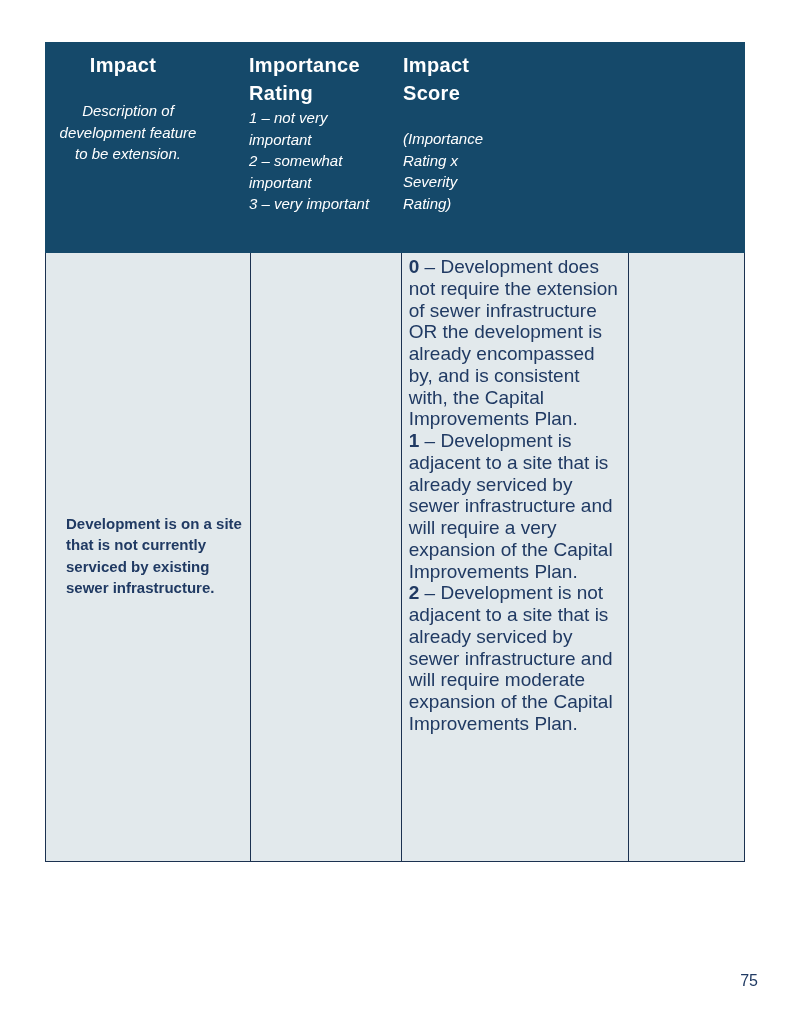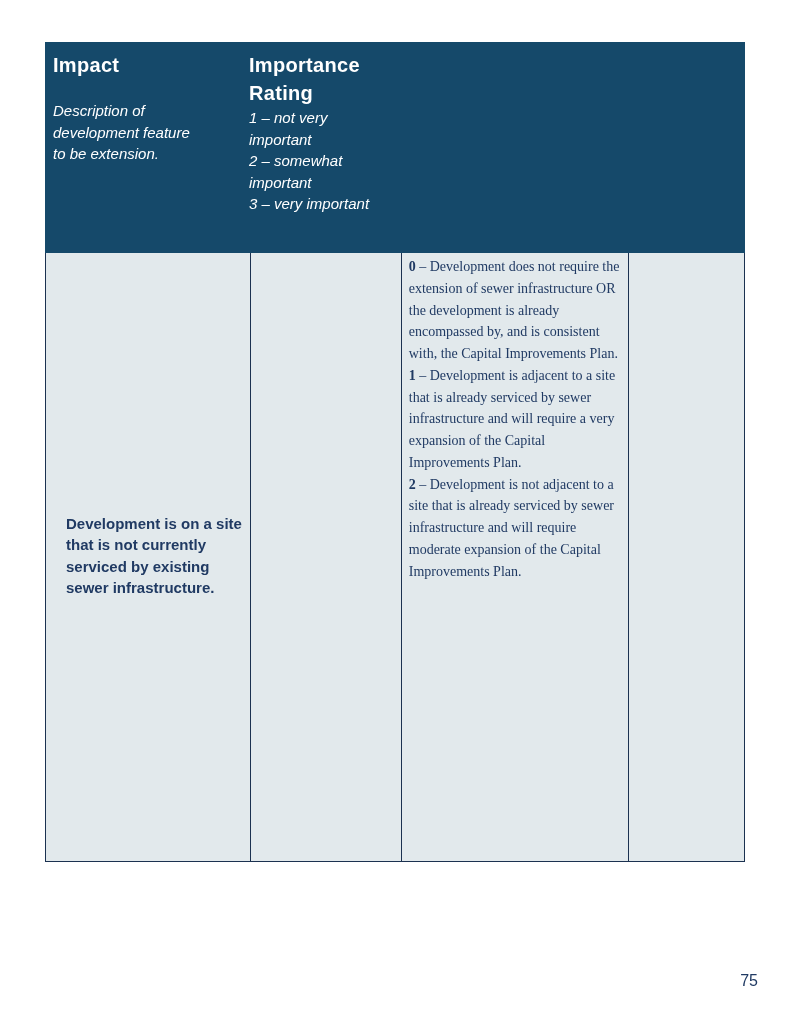--- a/index.html
+++ b/index.html
@@ -30,21 +30,21 @@
   }
 
   
   .header-row {
     display: flex;
     background: var(--header-bg);
     color: var(--header-text);
     min-height: 211px;
   }
   .h-cell { padding: 9px 7px 8px 8px; }
-  .h-cell.c1 { width: 196px; }
+  .h-cell.c1 { width: 196px; text-align: center; }
   .h-cell.c2 { width: 154px; }
   .h-cell.c3 { width: 232px; }
   .h-cell.c4 { width: 118px; }
 
   .h-title {
     font-size: 20px;
     font-weight: bold;
     line-height: 28px;
     letter-spacing: 0.3px;
     max-width: 140px;
@@ -85,23 +85,22 @@
   .b-cell.c3 { width: 231px; }
   .b-cell.c4 { width: 118.5px; }
 
   .impact-desc {
     font-weight: bold;
     font-size: 15px;
     line-height: 21.5px;
     max-width: 176px;
   }
   .sev-item {
-    font-size: 14px;
+    font-size: 19px;
     line-height: 21.75px;
-    font-family: Liberation Serif, serif;
   }
   .sev-item .val { font-weight: bold; }
 
   
   .page-number {
     position: absolute;
     top: 972px;
     right: 33px;
     color: var(--text);
     font-size: 16px;
@@ -120,20 +119,24 @@
         <div class="h-title">Impact</div>
         <div class="h-sub">Description of development feature to be extension.</div>
       </div>
       <div class="h-cell c2">
         <div class="h-title">Importance Rating</div>
         <div class="h-scale">
           <div>1 – not very important</div>
           <div>2 – somewhat important</div>
           <div>3 – very important</div>
         </div>
+      </div>
+      <div class="h-cell c4">
+        <div class="h-title">Impact Score</div>
+        <div class="h-sub">(Importance Rating x Severity Rating)</div>
       </div>
     </div>
 
     <div class="body-row">
       <div class="b-cell c1">
         <div class="impact-desc">Development is on a site that is not currently serviced by existing sewer infrastructure.</div>
       </div>
       <div class="b-cell c2">
         <span></span>
       </div>

